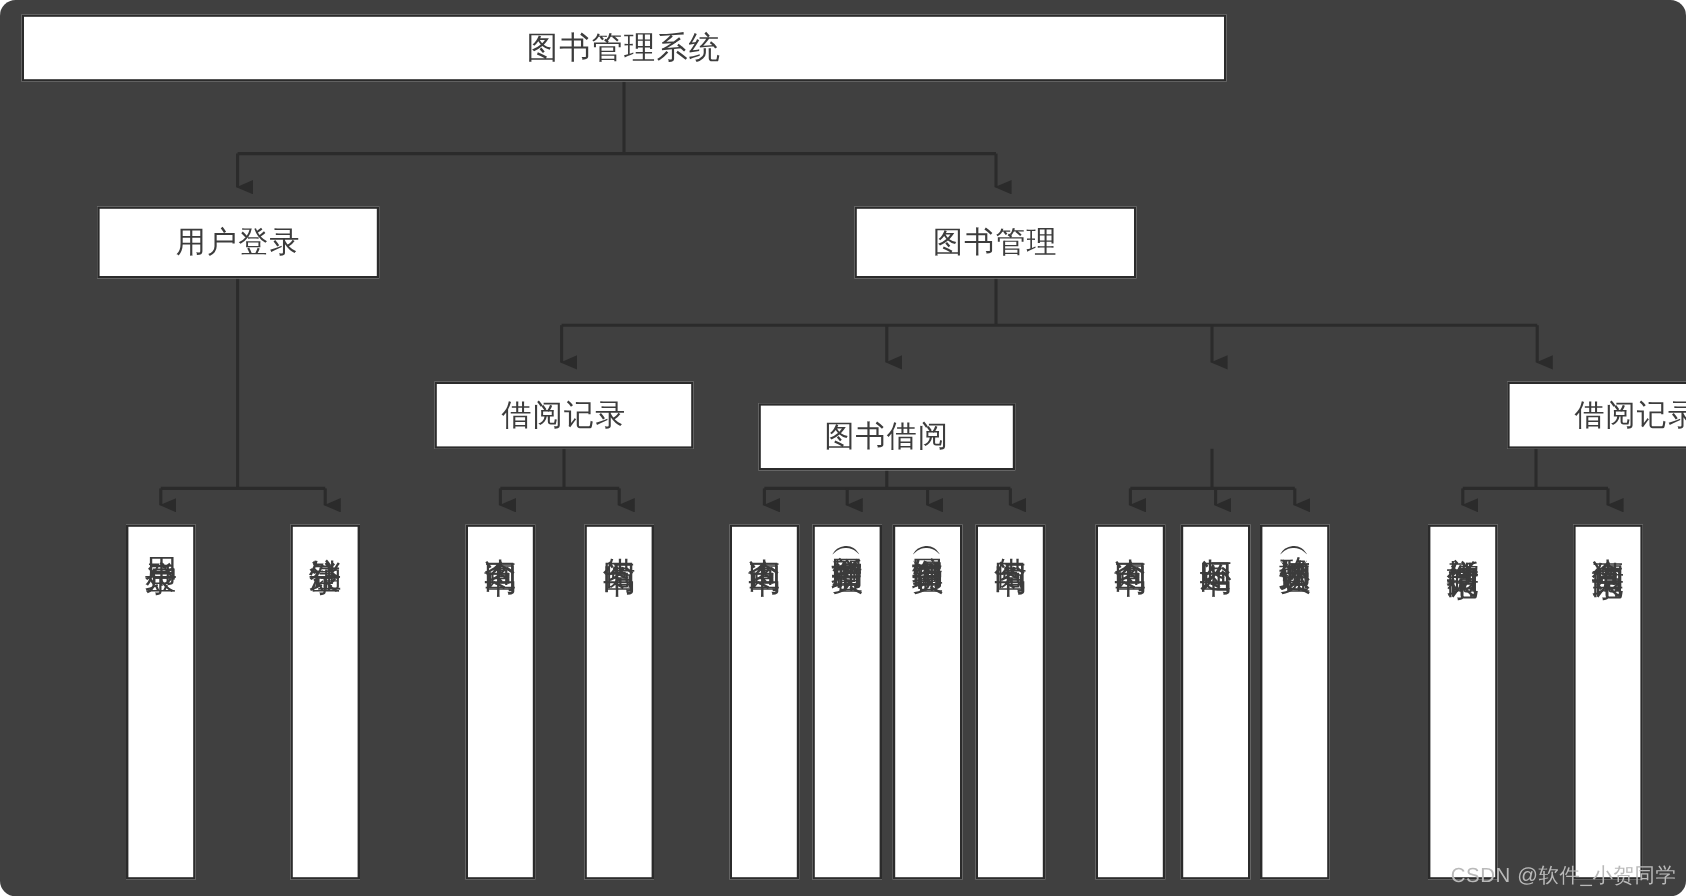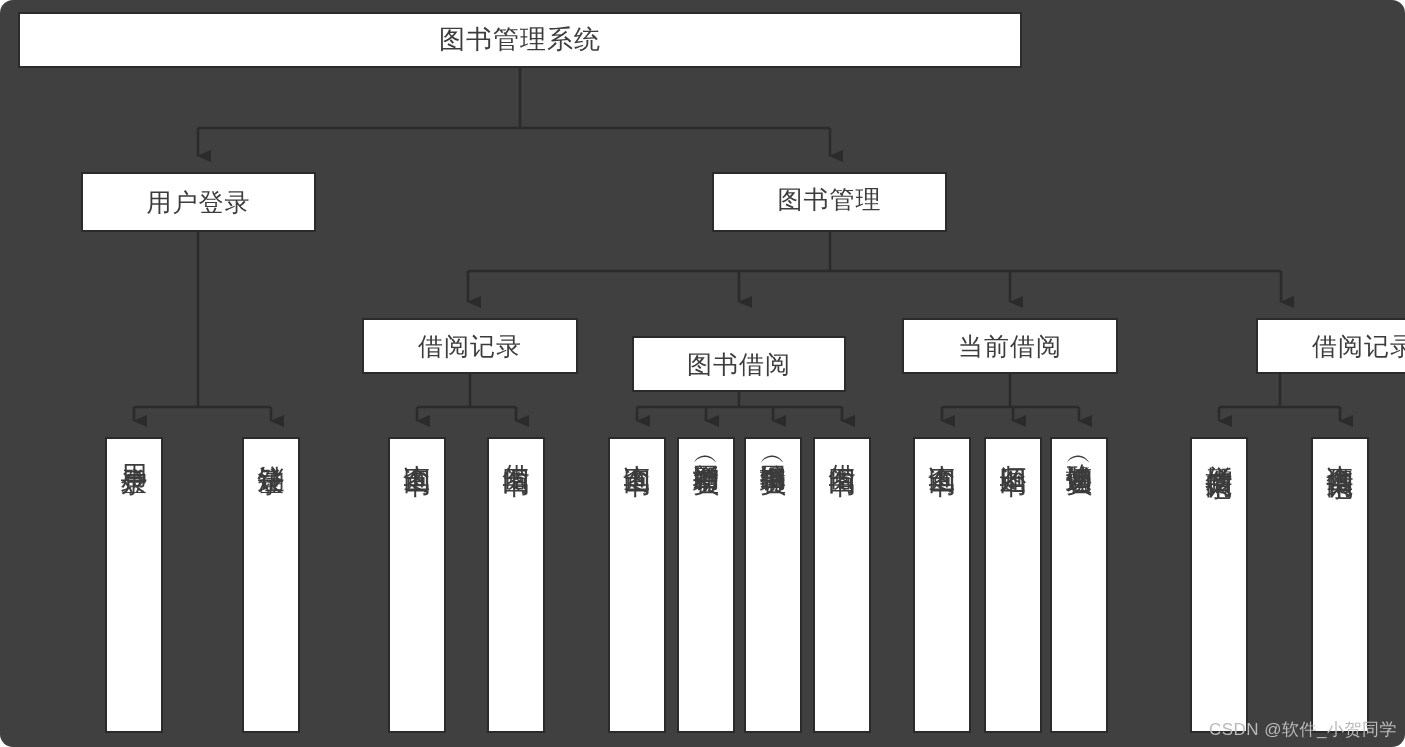--- a/index.html
+++ b/index.html
@@ -130,32 +130,29 @@
     </g>
   </svg>
 
   <div class="node horiz" id="root-node" style="left: 18px; top: 12px; width: 1004px; height: 56px;">
     <span class="label">图书管理系统</span>
   </div>
 
   <div class="node horiz" id="n-user-login" style="left: 81px; top: 172px; width: 235px; height: 60px;">
     <span class="label">用户登录</span>
   </div>
-  <div class="node horiz" id="n-book-manage" style="left: 712px; top: 172px; width: 235px; height: 60px; font-family: Liberation Mono, monospace;">
+  <div class="node horiz" id="n-book-manage" style="left: 712px; top: 172px; width: 235px; height: 60px;">
     <span class="label">图书管理</span>
   </div>
 
   <div class="node horiz" id="n-new-book-rec" style="left: 362px; top: 318px; width: 216px; height: 56px;">
     <span class="label">借阅记录</span>
   </div>
   <div class="node horiz" id="n-book-borrow" style="left: 632px; top: 336px; width: 214px; height: 56px;">
     <span class="label">图书借阅</span>
-  </div>
-  <div class="node horiz" id="n-current-borrow" style="left: 902px; top: 318px; width: 216px; height: 56px;">
-    <span class="label">当前借阅</span>
   </div>
   <div class="node horiz" id="n-borrow-record" style="left: 1224px; top: 318px; width: 216px; height: 56px; margin-left: 32px;">
     <span class="label">借阅记录</span>
   </div>
 
   <div class="node vert" id="l0" style="left: 105px; top: 437px; width: 58px; height: 296px;">
     <span class="label">用户登录</span>
   </div>
   <div class="node vert" id="l1" style="left: 242px; top: 437px; width: 58px; height: 296px;">
     <span class="label">注销登录</span>

